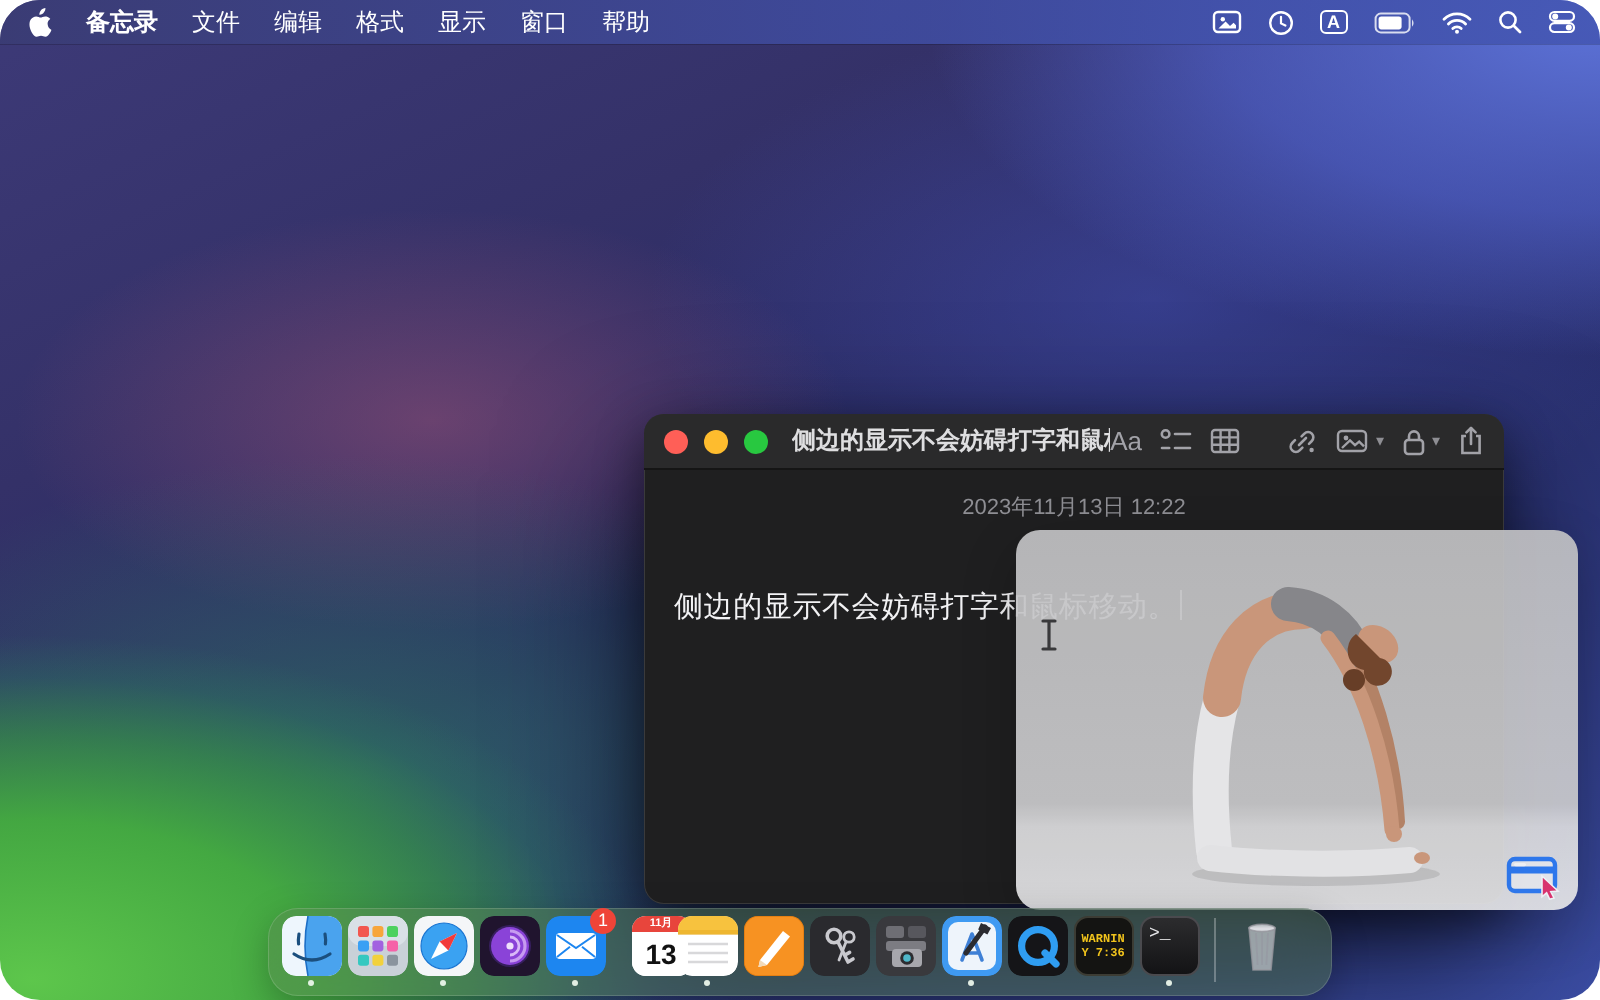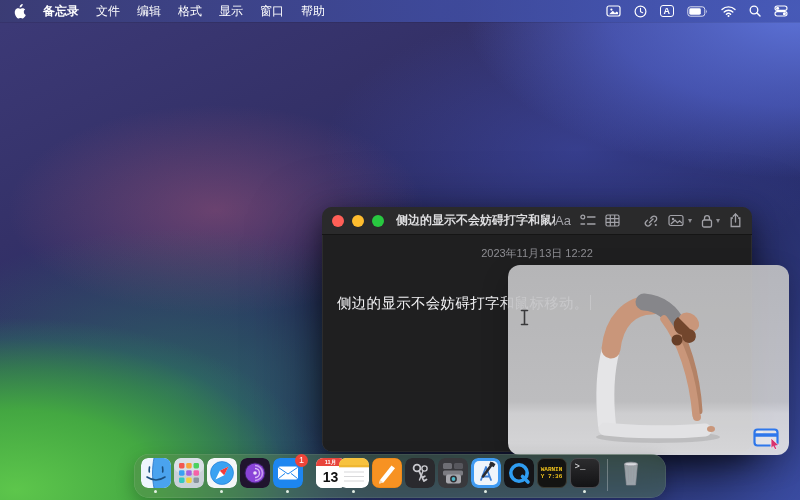--- a/index.html
+++ b/index.html
@@ -4,21 +4,21 @@
 <style>
   html,body{margin:0;padding:0;}
   body{width:800px;height:500px;overflow:hidden;font-family:"Liberation Sans","DejaVu Sans",sans-serif;-webkit-font-smoothing:antialiased;}
   #desktop{position:relative;width:800px;height:500px;overflow:hidden;
     background:
       radial-gradient(ellipse 48% 42% at 2% 98%, rgba(96,206,74,.95) 0%, rgba(70,178,62,.9) 38%, rgba(56,150,70,.65) 58%, rgba(45,115,95,.35) 72%, rgba(45,115,95,0) 82%),
       radial-gradient(ellipse 55% 50% at 22% 78%, rgba(52,140,98,.55) 0%, rgba(52,140,98,0) 65%),
       radial-gradient(ellipse 42% 34% at 27% 42%, rgba(186,92,122,.42) 0%, rgba(186,92,122,0) 62%),
       radial-gradient(ellipse 60% 48% at 100% 2%, rgba(98,122,228,.9) 0%, rgba(86,106,216,.6) 40%, rgba(86,106,216,0) 70%),
       radial-gradient(ellipse 45% 40% at 72% 30%, rgba(72,86,190,.45) 0%, rgba(72,86,190,0) 70%),
-      linear-gradient(155deg,#3d3a78 0%,#343168 28%,#272a64 52%,#2b3476 72%,#3b4da4 100%);}
+      linear-gradient(155deg,#3d3a78 0%,#343168 28%,#272a64 52%,#2b3476 72%,#3b4da4 100%); border-radius: 20px;}
 
   
   .menubar{position:absolute;left:0;top:0;width:800px;height:22px;display:flex;align-items:center;justify-content:space-between;color:#fff;font-size:12px;background:linear-gradient(90deg,rgba(58,60,116,.88),rgba(64,78,164,.82) 55%,rgba(66,84,176,.82));box-shadow:0 .5px 0 rgba(0,0,0,.18);z-index:40;}
   .mb-left{display:flex;align-items:center;gap:17px;padding-left:13px;}
   .mb-left .app{font-weight:bold;}
   .mb-item{white-space:nowrap;cursor:default;}
   .mb-right{display:flex;align-items:center;gap:13px;padding-right:12px;}
   .mb-right svg{display:block;}
   .inputsrc{border:1.2px solid #fff;border-radius:3px;font-size:9px;line-height:10px;padding:0 3px;font-weight:bold;}
   .clocktxt{font-size:12px;white-space:nowrap;}

